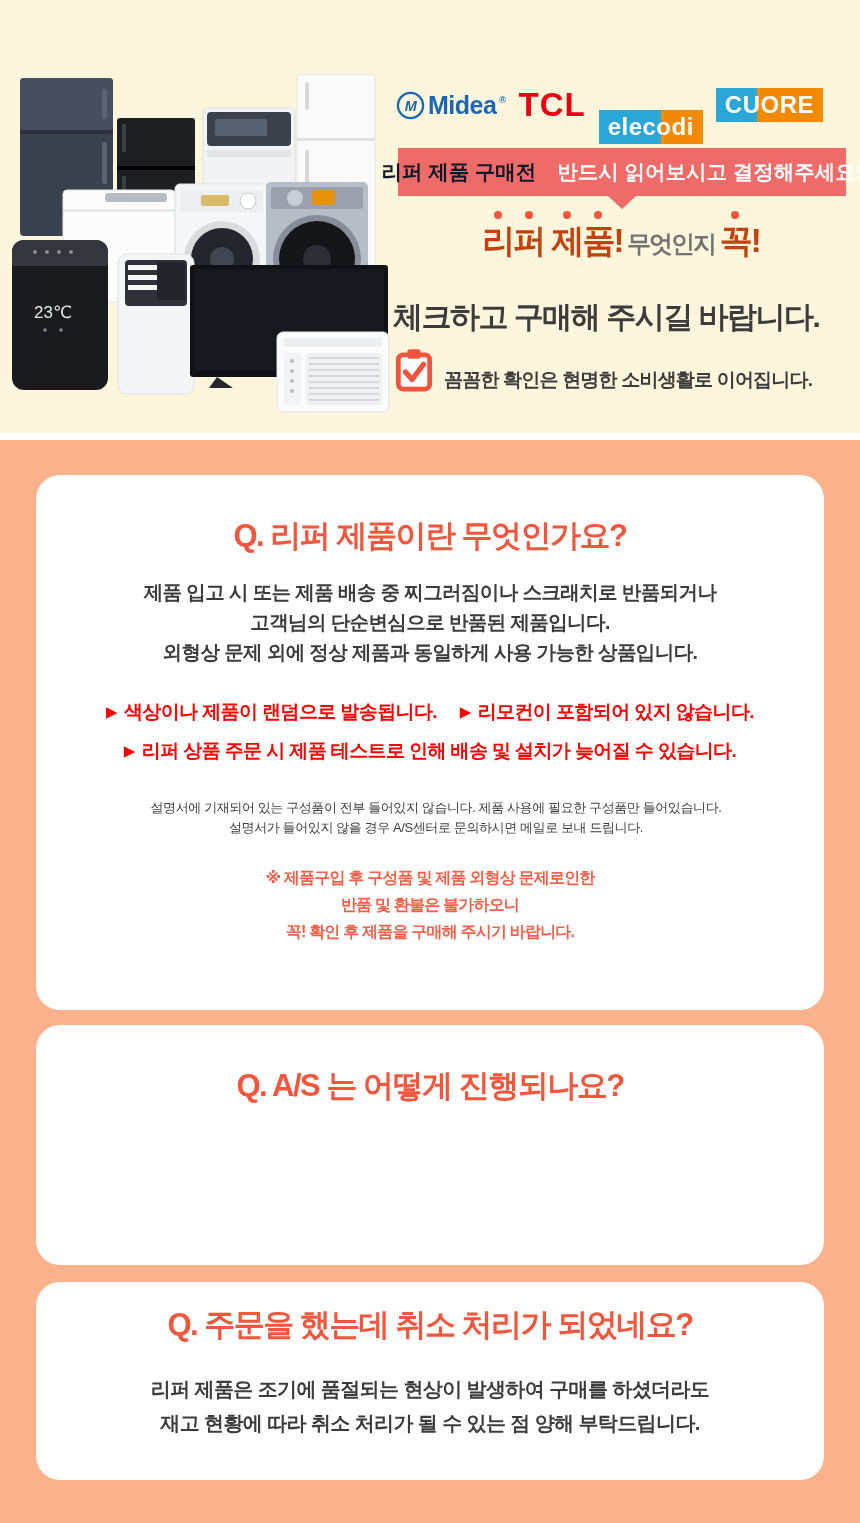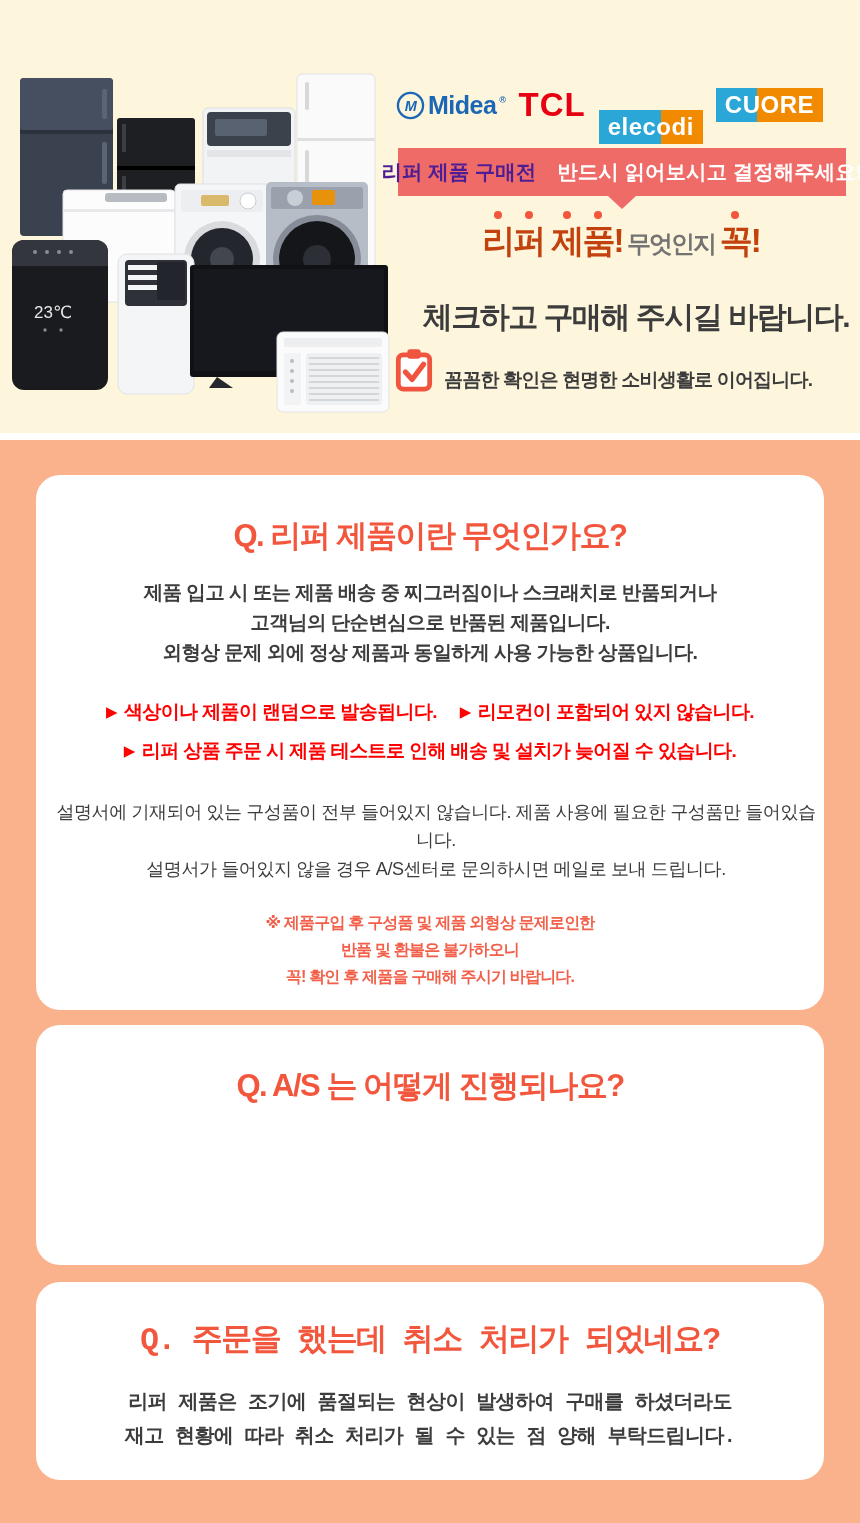--- a/index.html
+++ b/index.html
@@ -15,51 +15,51 @@
   .brands{position:absolute;left:396px;top:85px;width:452px;height:40px;display:flex;align-items:center;gap:13px;}
   .midea{display:flex;align-items:center;gap:3px;color:#1C67B5;font-weight:bold;font-size:25px;letter-spacing:-0.5px;}
   .midea sup{font-size:9px;margin-top:-10px;}
   .tcl{color:#E60012;font-weight:900;font-size:33px;letter-spacing:1px;}
   .chip{color:#fff;font-weight:800;padding:3px 9px;font-size:24px;letter-spacing:0.5px;}
   .chip.elecodi{background:linear-gradient(90deg,#2BA7D7 0%,#2BA7D7 60%,#F28A00 60%,#F28A00 100%);text-transform:lowercase;margin-top:44px;}
   .chip.cuore{background:linear-gradient(90deg,#2BA7D7 0%,#2BA7D7 38%,#F28A00 38%,#F28A00 100%);}
 
   .banner{position:absolute;left:398px;top:148px;width:448px;height:48px;background:#EE6B68;
           display:flex;align-items:center;justify-content:center;font-size:20.5px;font-weight:700;color:#FFFFFF;white-space:nowrap;}
-  .banner .hl{color:#4c1d95;margin-right:21px;}
+  .banner .hl{color:#0f172a;margin-right:21px;}
   .banner::after{content:"";position:absolute;top:48px;left:calc(50% - 14px);
           border-left:14px solid transparent;border-right:14px solid transparent;border-top:13px solid #EE6B68;}
 
   .headline1{position:absolute;left:393px;top:219px;width:456px;text-align:center;white-space:nowrap;}
   .seg{white-space:pre;font-weight:800;}
   .seg.accent{font-size:33px;color:#c2410c;letter-spacing:-2px;}
   .seg.dark{font-size:24px;color:#737373;letter-spacing:-2px;margin-top:37px;}
   .seg span{display:inline-block;position:relative;}
   .seg span.dotted::after{content:"";position:absolute;top:-8px;left:50%;transform:translateX(-50%);
           width:8px;height:8px;border-radius:50%;background:#F2573D;}
-  .headline2{position:absolute;left:393px;top:297px;width:456px;text-align:right;
+  .headline2{position:absolute;left:393px;top:297px;width:456px;text-align:left;
           font-size:30px;font-weight:800;color:#3C3C3C;letter-spacing:-1.5px;white-space:nowrap;}
 
   .note{position:absolute;left:395px;top:348px;width:456px;display:flex;align-items:flex-end;gap:11px;}
   .note-text{font-size:19px;font-weight:700;color:#3C3C3C;letter-spacing:-0.8px;white-space:nowrap;}
 
   
   .content{position:relative;width:860px;height:1083px;background:#FAB28C;}
   .card{position:relative;margin:0 36px;background:#FFFFFF;border-radius:24px;text-align:center;box-sizing:border-box;}
   .card1{top:35px;height:535px;padding-top:40px;}
   .card2{top:50px;height:240px;padding-top:40px;}
-  .card3{top:67px;height:198px;padding-top:36px;font-family:Liberation Mono, monospace;}
+  .card3{top:67px;height:198px;padding-top:22px;}
 
   .q-title{font-size:31px;font-weight:800;color:#F2573D;letter-spacing:-1.5px;}
   .para{margin-top:20px;font-size:19.5px;font-weight:600;color:#3C3C3C;line-height:1.55;letter-spacing:-0.6px;}
   .warn-row{margin-top:31px;font-size:19px;font-weight:800;color:#FE0000;letter-spacing:-0.6px;white-space:nowrap;}
   .warn-row + .warn-row{margin-top:13px;}
   .warn-item{margin:0 9px;}
   .bullet{font-size:15px;margin-right:7px;vertical-align:1px;}
-  .fine{margin-top:34px;font-size:18px;font-weight:500;color:#3C3C3C;line-height:1.6;letter-spacing:-0.4px;padding-left:12px;}
+  .fine{margin-top:34px;font-size:13px;font-weight:500;color:#3C3C3C;line-height:1.6;letter-spacing:-0.4px;padding-left:12px;}
   .notice{margin-top:26px;font-size:16px;font-weight:800;color:#F2604A;line-height:1.68;letter-spacing:-0.8px;}
   .para2{margin-top:24px;font-size:20px;font-weight:600;color:#3C3C3C;line-height:1.62;letter-spacing:-0.6px;}
   .red-inline{color:#FE0000;font-weight:800;}
   .para3{margin-top:26px;font-size:20px;font-weight:600;color:#3C3C3C;line-height:1.7;letter-spacing:-0.6px;}
 </style>
 </head>
 <body>
 
 <div class="page">
 

